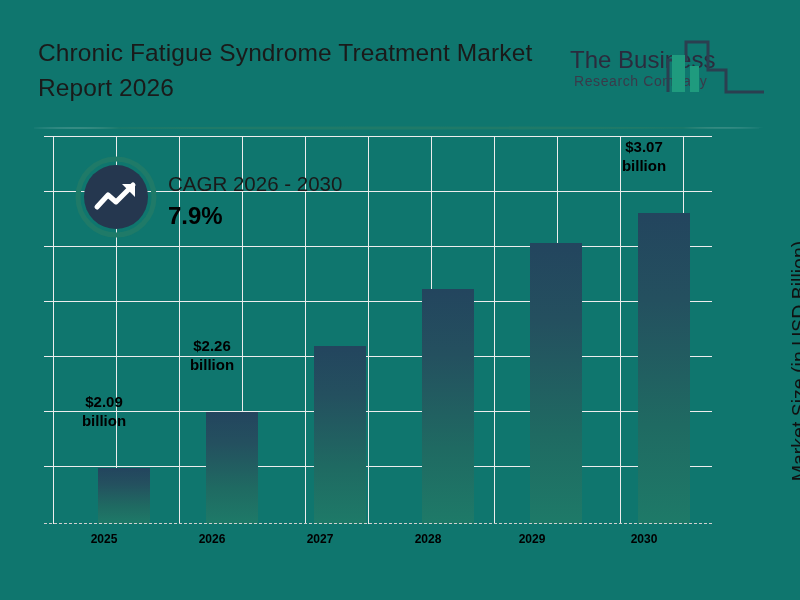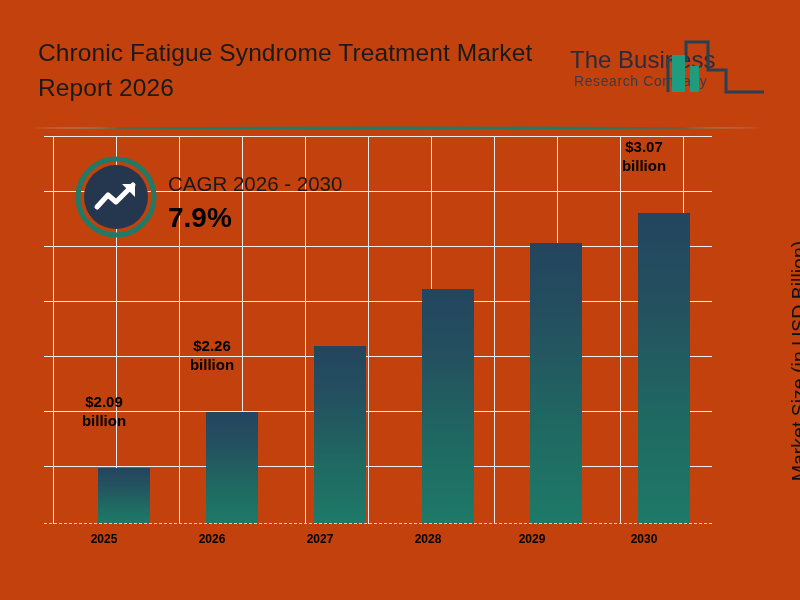--- a/index.html
+++ b/index.html
@@ -14,21 +14,21 @@
     color: #111111;
     overflow: hidden;
     position: relative;
   }
 
   #canvas {
     position: absolute;
     left: 0; top: 0;
     width: 800px;
     height: 600px;
-    background: #c2410c;
+    background: #0f766e;
   }
 
   
   #title {
     position: absolute;
     left: 38px;
     top: 36px;
     width: 520px;
     font-size: 24.5px;
     font-weight: 400;
@@ -133,21 +133,21 @@
     top: 172px;
   }
   #cagr-range {
     font-size: 20.5px;
     font-weight: 400;
     color: #1a1a1a;
     white-space: nowrap;
   }
   #cagr-value {
     margin-top: 6px;
-    font-size: 28px;
+    font-size: 24px;
     font-weight: 700;
     color: #000000;
   }
 </style>
 </head>
 <body>
 
 <div id="canvas">
 
   <div id="title">Chronic Fatigue Syndrome Treatment Market Report 2026</div>

